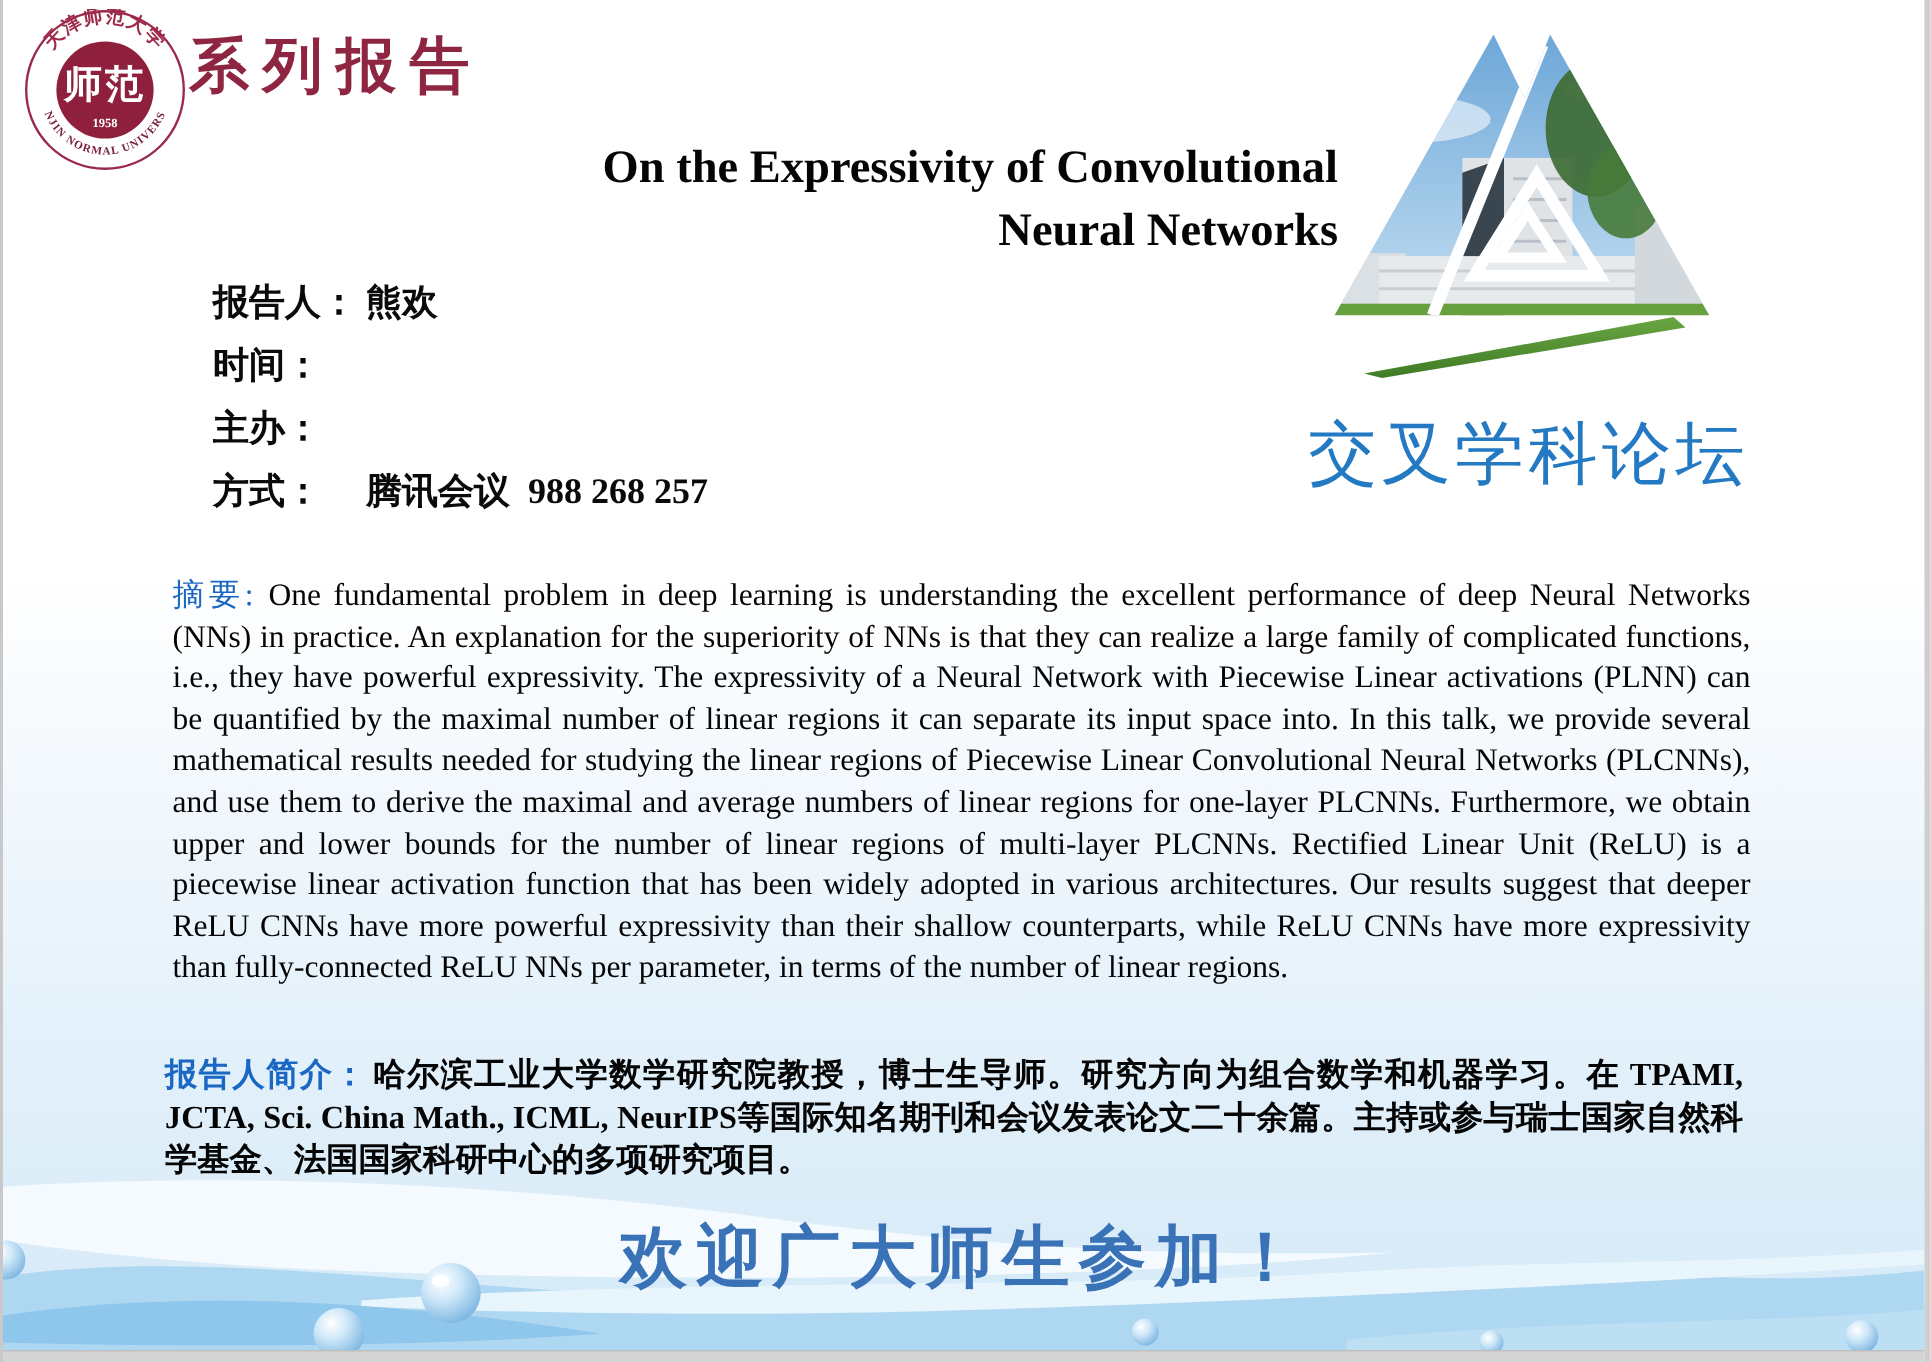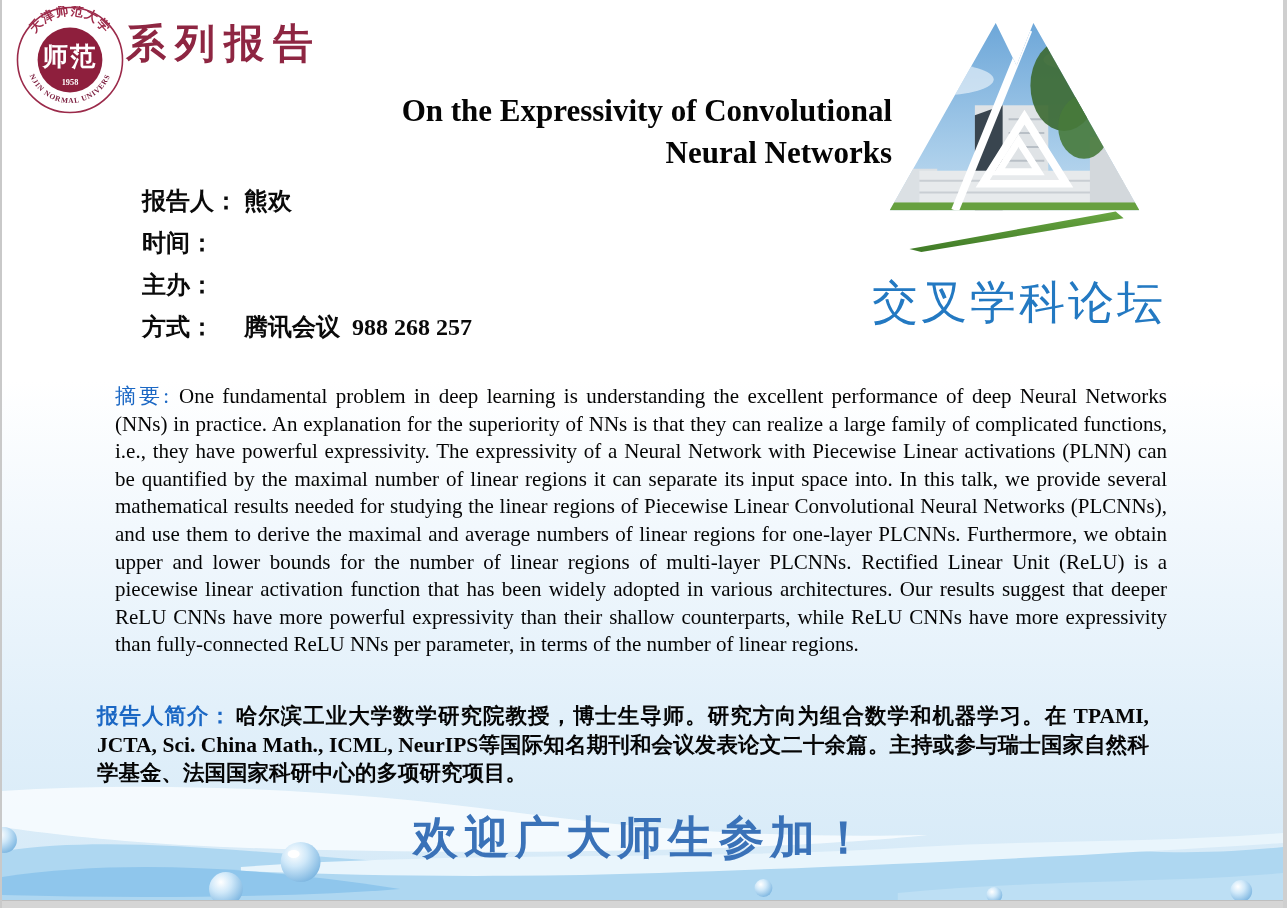--- a/index.html
+++ b/index.html
@@ -42,21 +42,21 @@
     font-size:21px;font-weight:bold;letter-spacing:3px;word-spacing:10px;color:#1f78c0;
   }
   
   .abstract{
     position:absolute;left:113px;top:383px;width:1052px;
     font-size:21px;font-weight:normal;line-height:27.6px;color:#050505;
     text-align:justify;margin:0;
   }
   .blue-label{color:#1a67c4;margin-right:10px;}
   .bio{
-    position:absolute;left:95px;top:702px;width:1052px;
+    position:absolute;left:108px;top:702px;width:1052px;
     font-size:21.5px;font-weight:bold;line-height:28.5px;color:#050505;
     text-align:justify;margin:0;
   }
   .bio .blue-label{margin-right:4px;}
   .welcome{
     position:absolute;left:0;top:808px;width:100%;
     text-align:center;
     font-family:"Liberation Sans", sans-serif;
     font-size:45px;font-weight:800;letter-spacing:6px;color:#3a72b8;
     z-index:3;

